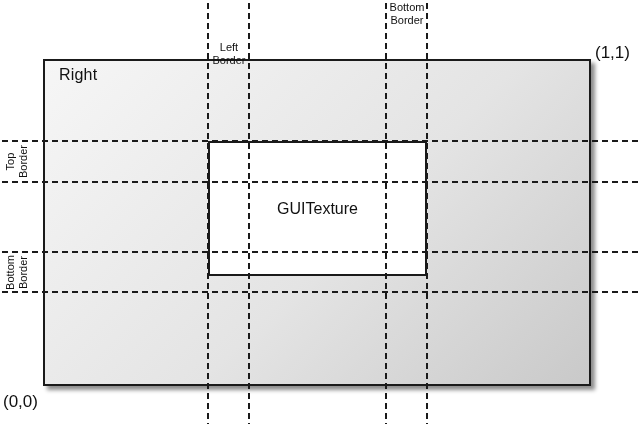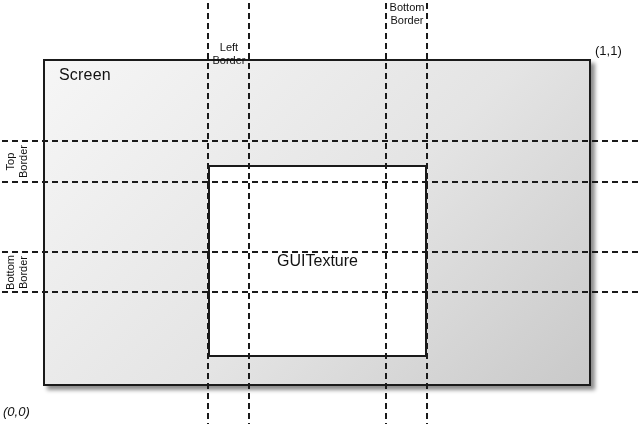--- a/index.html
+++ b/index.html
@@ -31,29 +31,28 @@
     position: absolute;
     left: 14px; top: 5px;
     font-size: 16px;
     letter-spacing: 0.2px;
   }
 
   
   .texture {
     position: absolute;
     left: 208px; top: 141px;
-    width: 219px; height: 192px;
+    width: 219px; height: 135px;
     box-sizing: border-box;
     border: 2px solid #1a1a1a;
     background: #ffffff;
     display: flex;
     align-items: center;
     justify-content: center;
     z-index: 2;
-    margin-top: 24px;
   }
   .texture-label { font-size: 16px; }
 
   
   .hline {
     position: absolute;
     left: 2px; width: 636px; height: 2px;
     background: repeating-linear-gradient(to right, #1a1a1a 0 6px, transparent 6px 10px);
     z-index: 5;
   }
@@ -96,33 +95,33 @@
     transform: rotate(-90deg);
     transform-origin: center center;
     z-index: 6;
   }
   .lbl-top    { left: -5px; top: 148px; }
   .lbl-bottom { left: -5px; top: 259px; }
 
   
   .corner {
     position: absolute;
-    font-size: 13px;
+    font-size: 17px;
     z-index: 6;
   }
   .corner-tr { left: 595px; top: 43px; }
-  .corner-bl { left: 3px;  top: 404px; font-style: italic; }
+  .corner-bl { left: 3px;  top: 392px; }
 </style>
 </head>
 <body>
 
 <div class="canvas">
 
   <div class="screen">
-    <span class="screen-label">Screen</span>
+    <span class="screen-label">Right</span>
   </div>
 
   <div class="texture">
     <span class="texture-label">GUITexture</span>
   </div>
 
   <div class="hline hl-1"></div>
   <div class="hline hl-2"></div>
   <div class="hline hl-3"></div>
   <div class="hline hl-4"></div>

